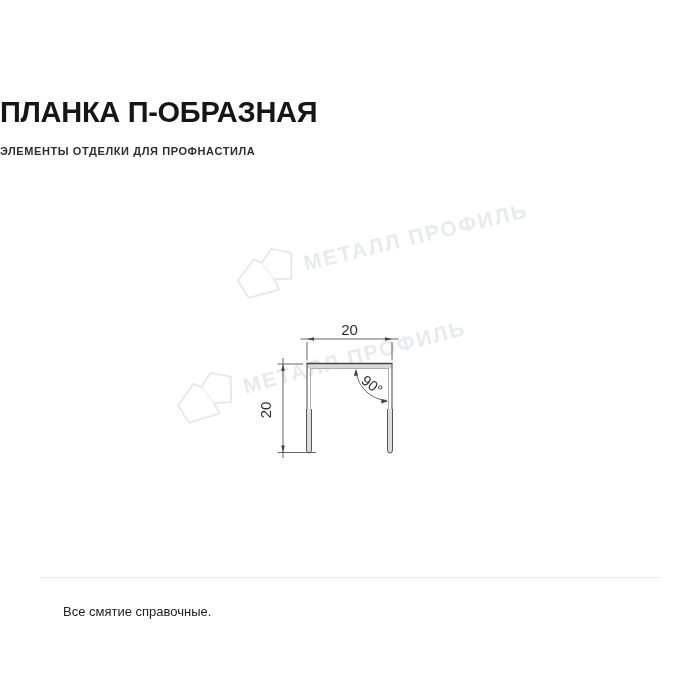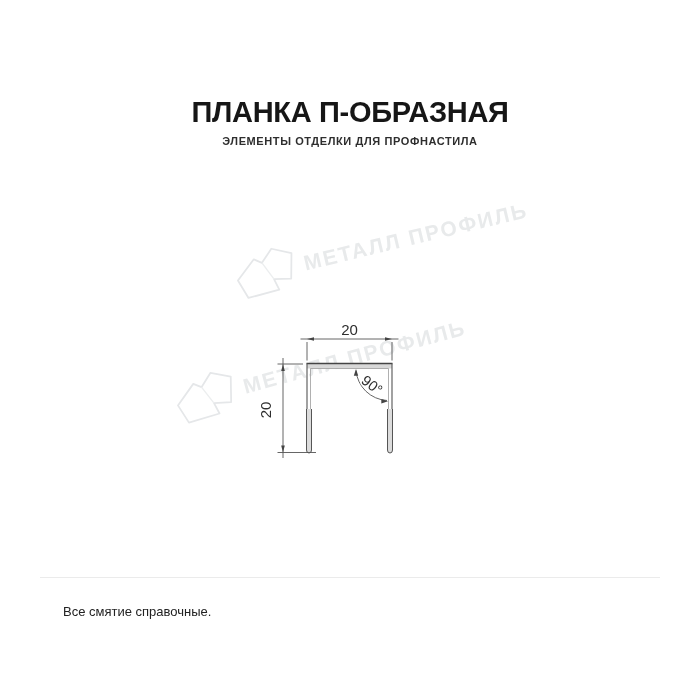--- a/index.html
+++ b/index.html
@@ -1,23 +1,23 @@
 <!DOCTYPE html>
 <html><head>
 <meta charset="utf-8">
 <style>
   html,body{margin:0;padding:0;}
   body{
     width:700px;height:700px;background:#ffffff;position:relative;overflow:hidden;
     font-family:"Liberation Sans","DejaVu Sans",sans-serif;
   }
   
-  .header{position:absolute;top:96px;left:0;width:700px;text-align:center;}
+  .header{position:absolute;top:96px;left:0;width:700px;text-align:left;}
   .title{font-size:29px;font-weight:bold;color:#161616;line-height:32px;letter-spacing:-0.3px;}
-  .subtitle{margin-top:7px;font-size:11px;font-weight:bold;color:#2e2e2e;letter-spacing:0.6px;}
+  .subtitle{margin-top:17px;font-size:11px;font-weight:bold;color:#2e2e2e;letter-spacing:0.6px;}
   
   .wm{position:absolute;display:flex;align-items:center;pointer-events:none;
       transform-origin:left center;white-space:nowrap;}
   .wm-text{font-size:21px;font-weight:bold;letter-spacing:2px;color:#e8eaeb;margin-left:8px;}
   .wm1{left:236px;top:252px;transform:rotate(-13.5deg);}
   .wm2{left:176px;top:378px;transform:rotate(-15deg);}
   .wm svg{display:block;}
   
   .drawing{position:absolute;left:250px;top:306px;width:210px;height:165px;}
   .dim-text{font-size:15px;fill:#2e2e2e;font-family:"Liberation Sans","DejaVu Sans",sans-serif;}

